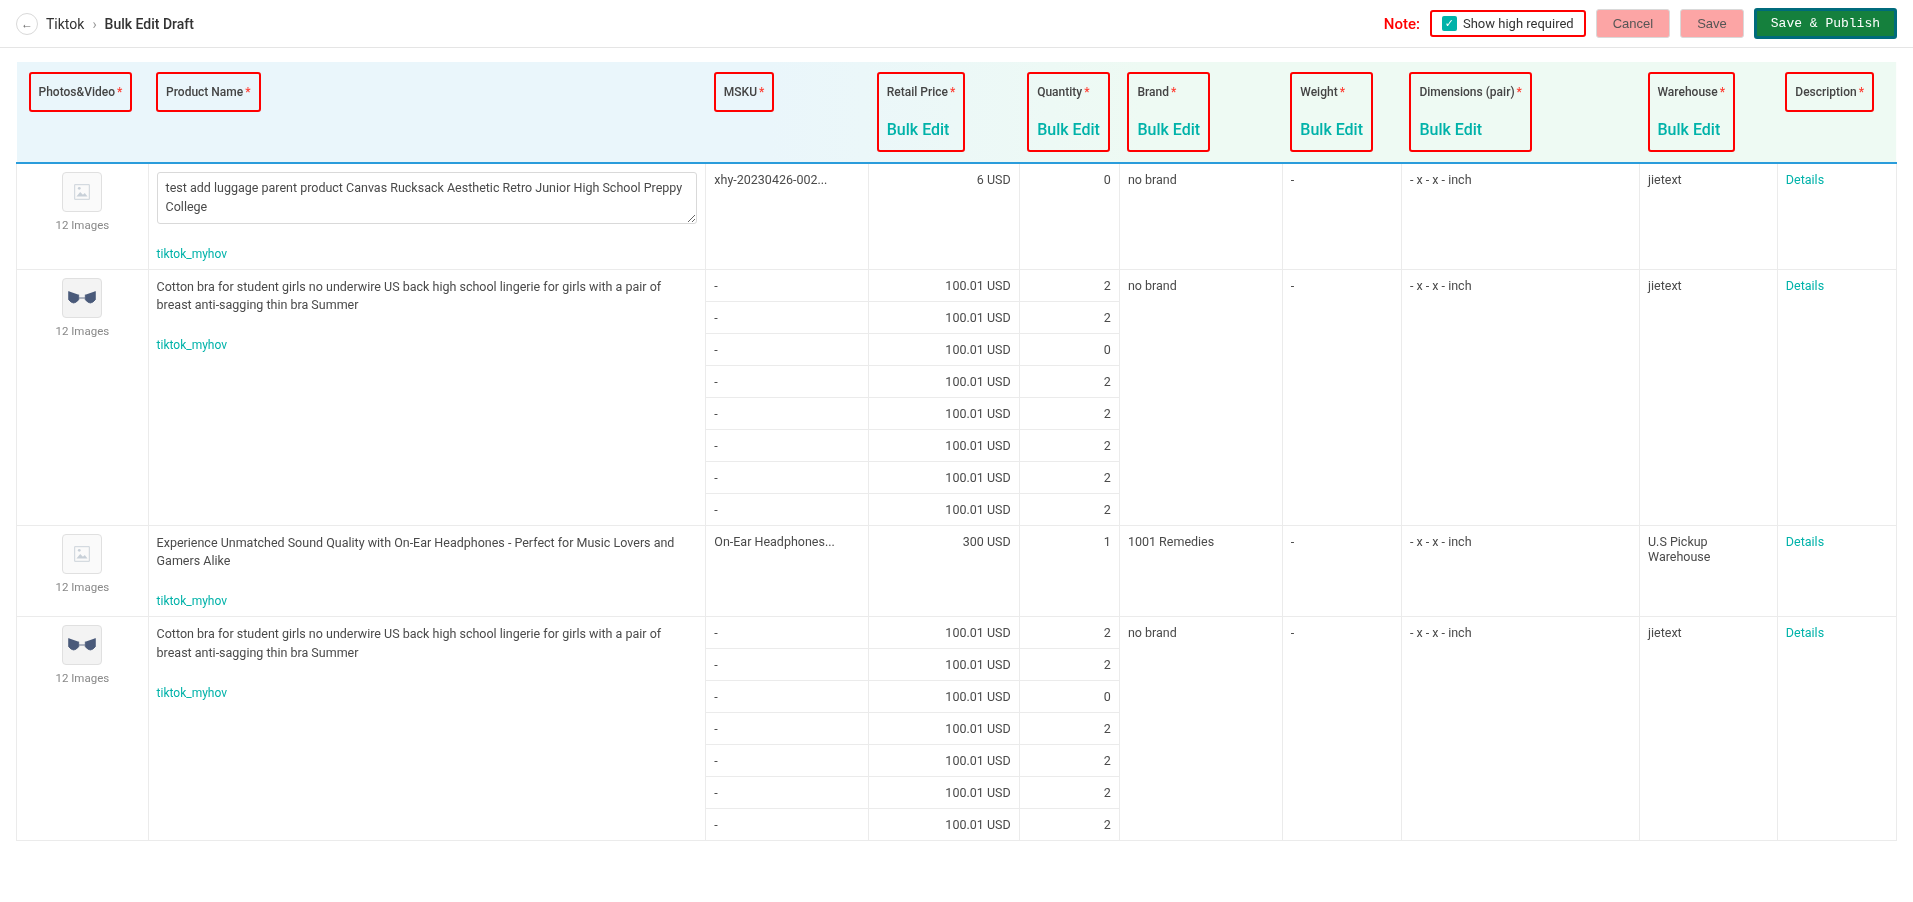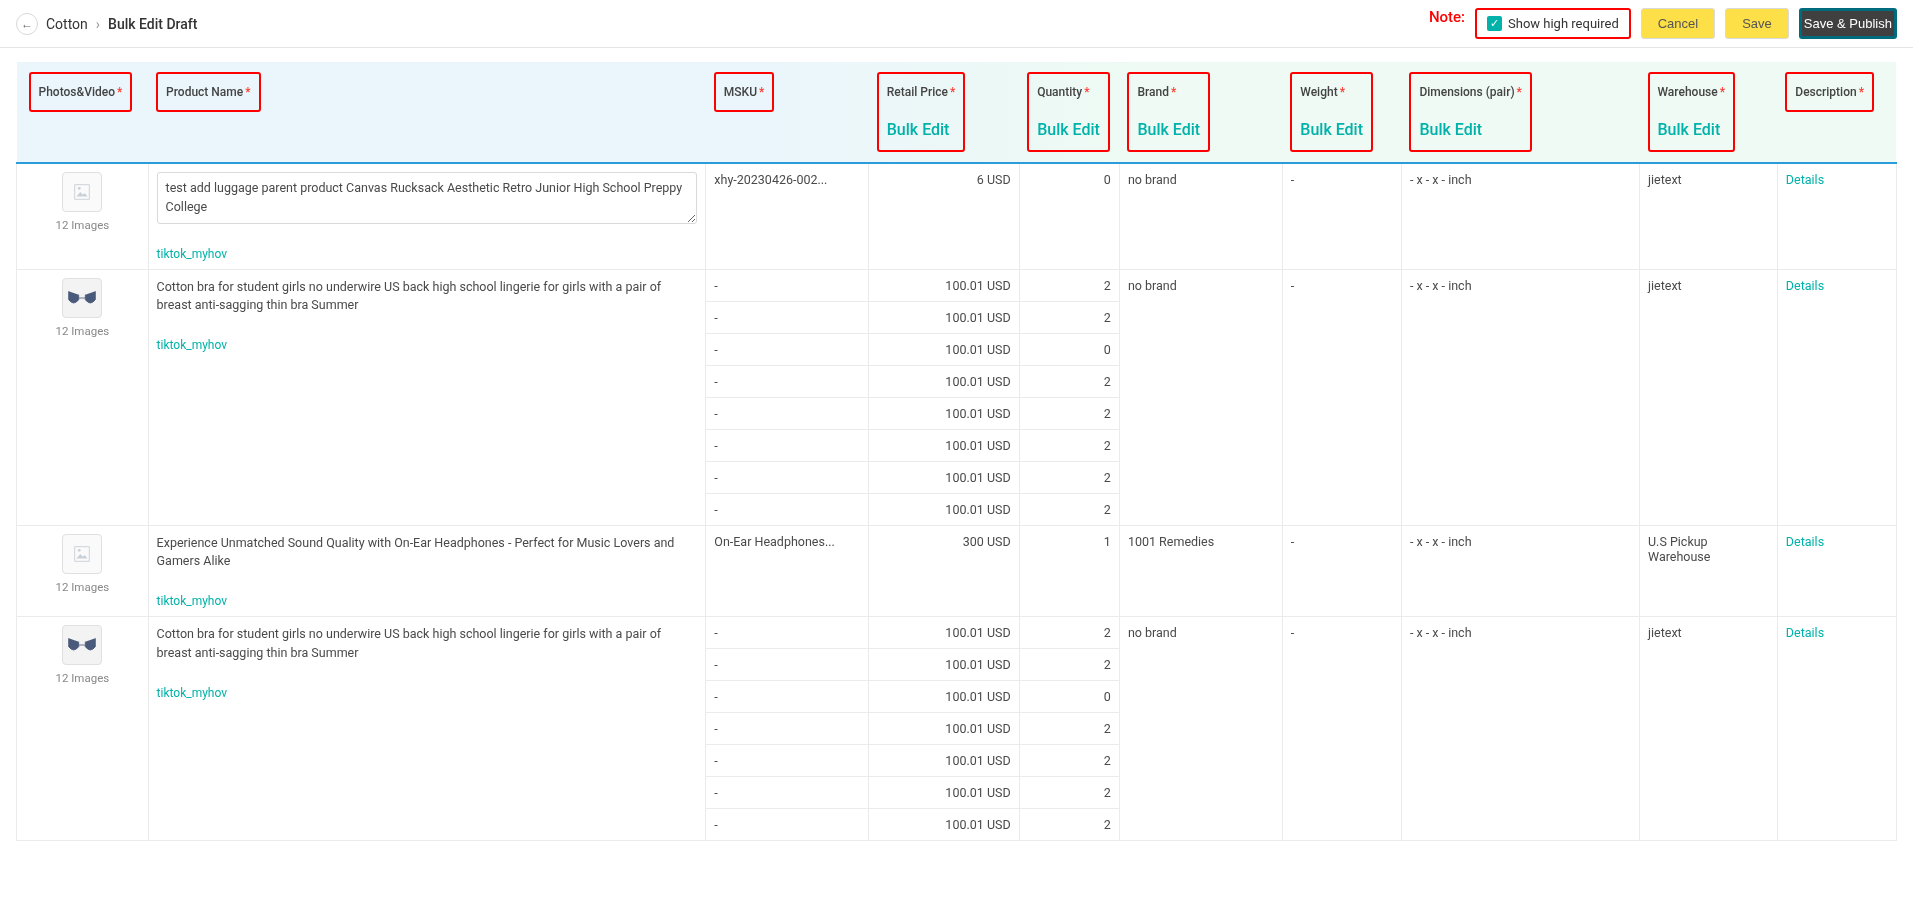--- a/index.html
+++ b/index.html
@@ -5,26 +5,26 @@
 * { box-sizing: border-box; margin: 0; padding: 0; }
 body { font-family: -apple-system, BlinkMacSystemFont, "Segoe UI", Roboto, Arial, sans-serif; font-size: 13px; color: #333; background: #fff; }
 
 
 .topbar { display: flex; align-items: center; justify-content: space-between; padding: 8px 16px; border-bottom: 1px solid #e5e5e5; }
 .breadcrumb { display: flex; align-items: center; gap: 8px; font-size: 14px; }
 .back-arrow { width: 22px; height: 22px; border: 1px solid #d9d9d9; border-radius: 50%; display: flex; align-items: center; justify-content: center; cursor: pointer; font-size: 12px; color: #666; }
 .crumb { color: #333; }
 .crumb-sep { color: #999; }
 .crumb-current { color: #333; font-weight: 500; }
-.topbar-right { display: flex; gap: 10px; }
+.topbar-right { display: flex; align-items: center; gap: 10px; }
 .note-label { color: #ff0000; font-size: 15px; font-weight: 500; }
 .checkbox-wrap { display: flex; align-items: center; gap: 6px; border: 2px solid #ff0000; padding: 4px 10px; border-radius: 3px; }
 .checkbox { width: 15px; height: 15px; background: #00b2a9; border-radius: 2px; display: inline-flex; align-items: center; justify-content: center; color: #fff; font-size: 11px; cursor: pointer; }
-.btn { padding: 6px 16px; border: 1px solid #d9d9d9; background: #fde047; color: #555; border-radius: 3px; cursor: pointer; font-size: 13px; }
-.btn-primary { background: #404040; color: #fff; border: 3px solid #006b7c; padding: 5px 2px; }
+.btn { padding: 6px 16px; border: 1px solid #d9d9d9; background: #fca5a5; color: #555; border-radius: 3px; cursor: pointer; font-size: 13px; }
+.btn-primary { background: #15803d; color: #fff; border: 3px solid #006b7c; padding: 5px 14px; font-family: Liberation Mono, monospace; }
 .body-wrap { padding: 14px 16px 0 16px; }
 
 
 .table { width: 100%; border-collapse: collapse; table-layout: fixed; }
 .table thead tr { background: linear-gradient(90deg, #eaf6fb 0%, #eaf6fb 40%, #eefaf3 60%, #eefaf3 100%); }
 .table th { text-align: left; padding: 10px 8px; font-size: 12px; font-weight: 500; color: #444; vertical-align: top; position: relative; }
 .th-box { border: 2px solid #ff0000; border-radius: 3px; padding: 11px 8px; display: inline-block; }
 .req-star { color: #ff3b30; margin-left: 2px; }
 .bulk-link { color: #00b2a9; font-size: 16px; margin-top: 21px; display: block; cursor: pointer; }
 .table tbody td { border: 1px solid #ebebeb; padding: 8px; vertical-align: top; font-size: 12.5px; color: #4a4a4a; }
@@ -62,21 +62,21 @@
 
 
 .table th:first-child { padding-left: 12px; }
 </style>
 </head>
 <body>
 
 <div class="topbar">
   <div class="breadcrumb">
     <span class="back-arrow">←</span>
-    <span class="crumb">Cotton</span>
+    <span class="crumb">Tiktok</span>
     <span class="crumb-sep">›</span>
     <span class="crumb-current">Bulk Edit Draft</span>
   </div>
   <div class="topbar-right">
     <span class="note-label">Note:</span>
     <label class="checkbox-wrap">
       <span class="checkbox">✓</span>
       <span>Show high required</span>
     </label>
     <button class="btn">Cancel</button>

